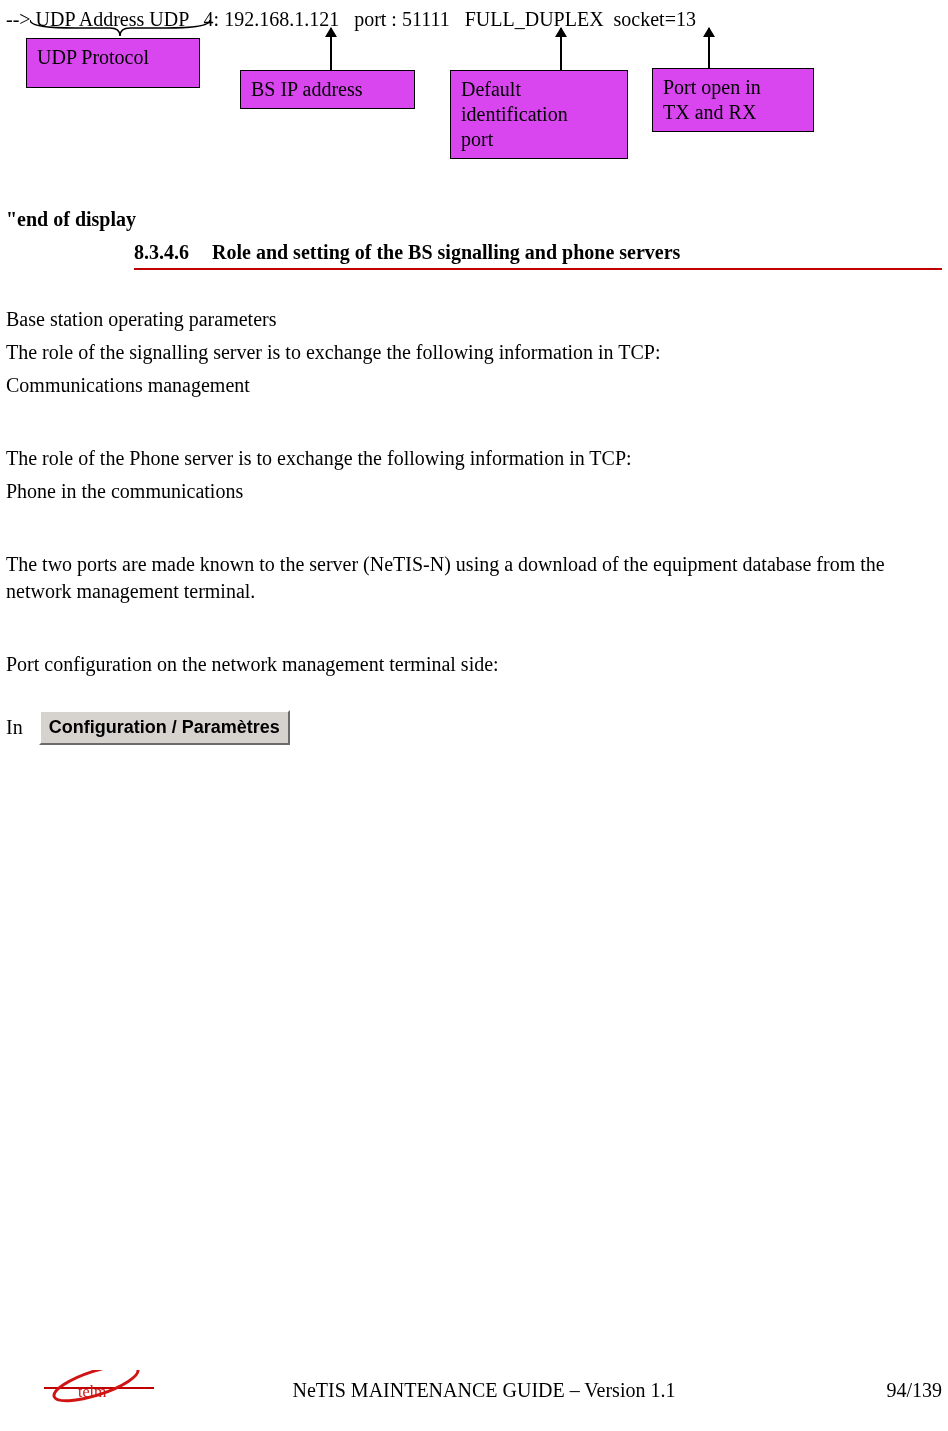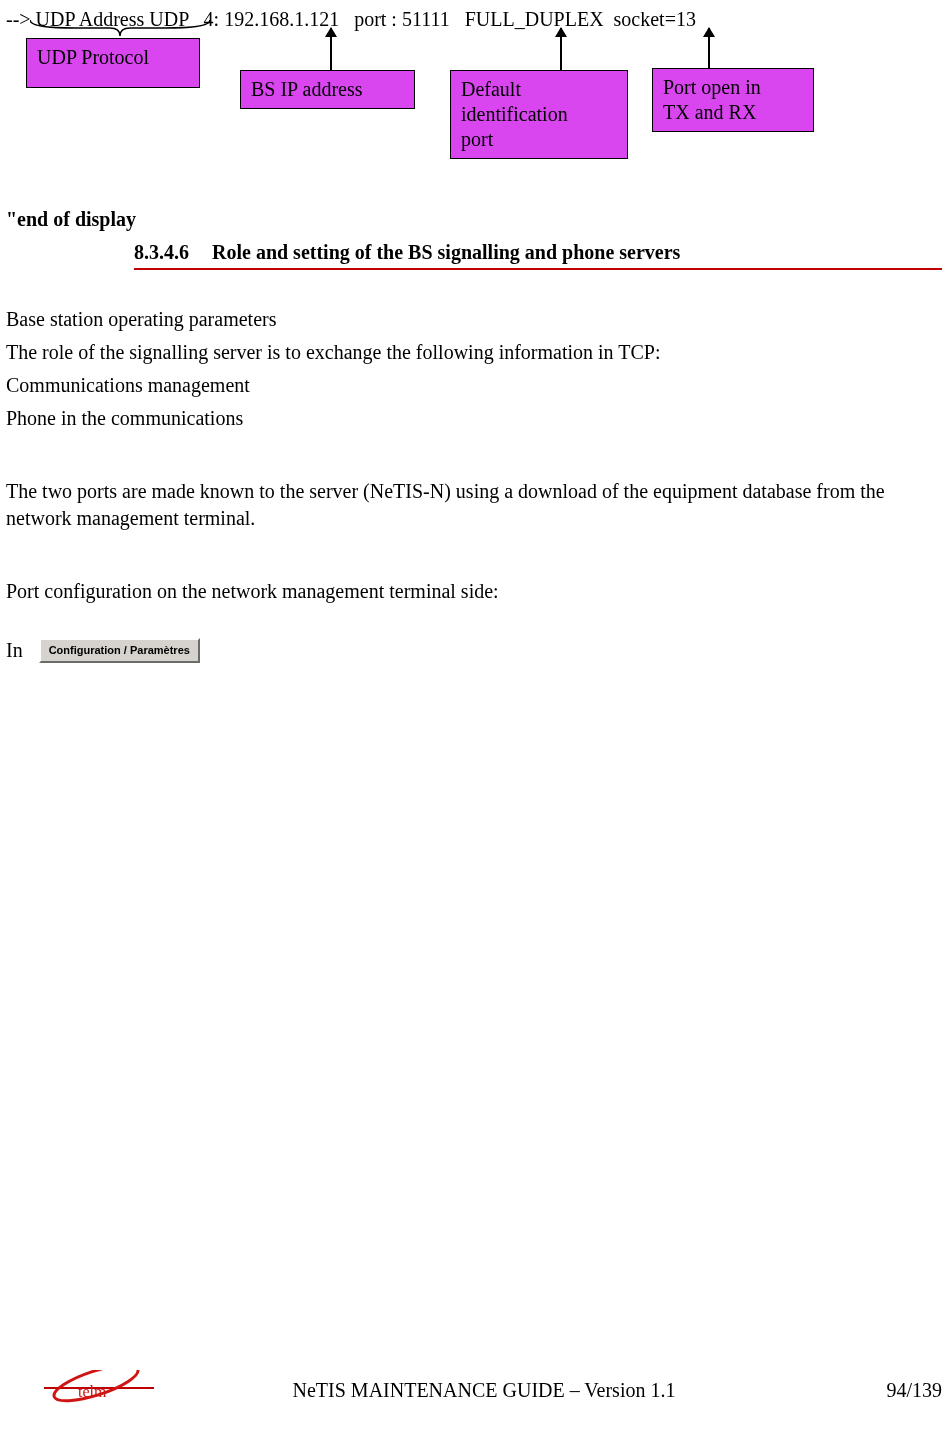--- a/index.html
+++ b/index.html
@@ -77,21 +77,21 @@
       font-weight: bold;
     }
     .heading-row .num { display: inline-block; margin-right: 18px; }
 
     .para-gap-lg { margin-top: 46px; }
 
     .inline-row { margin-top: 32px; display: flex; align-items: center; gap: 16px; }
     .btn-faux {
       display: inline-block;
       font-family: "MS Sans Serif", Arial, sans-serif;
-      font-size: 11px;
+      font-size: 18px;
       font-weight: bold;
       padding: 3px 8px 4px;
       background: #d6d3ce;
       border-top: 2px solid #fff;
       border-left: 2px solid #fff;
       border-right: 2px solid #6b6b6b;
       border-bottom: 2px solid #6b6b6b;
     }
 
     
@@ -136,20 +136,21 @@
 
   <div class="heading-row">
     <span class="num">8.3.4.6</span>
     <span>Role and setting of the BS signalling and phone servers</span>
   </div>
 
   <p>Base station operating parameters</p>
   <p>The role of the signalling server is to exchange the following information in TCP:</p>
   <p>Communications management</p>
 
+  <p class="para-gap-lg">The role of the Phone server is to exchange the following information in TCP:</p>
   <p>Phone in the communications</p>
 
   <p class="para-gap-lg">The two ports are made known to the server (NeTIS-N) using a download of the equipment database from the network management terminal.</p>
 
   <p class="para-gap-lg">Port configuration on the network management terminal side:</p>
 
   <div class="inline-row">
     <span>In</span>
     <span class="btn-faux">Configuration / Paramètres</span>
   </div>

